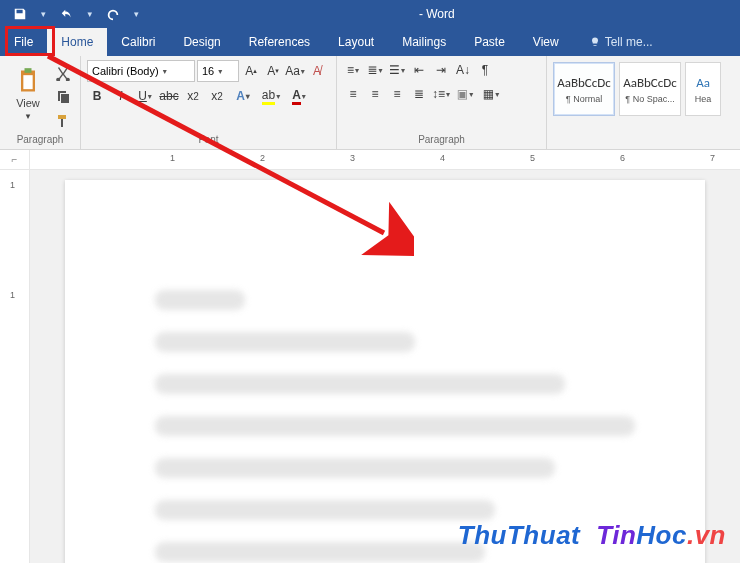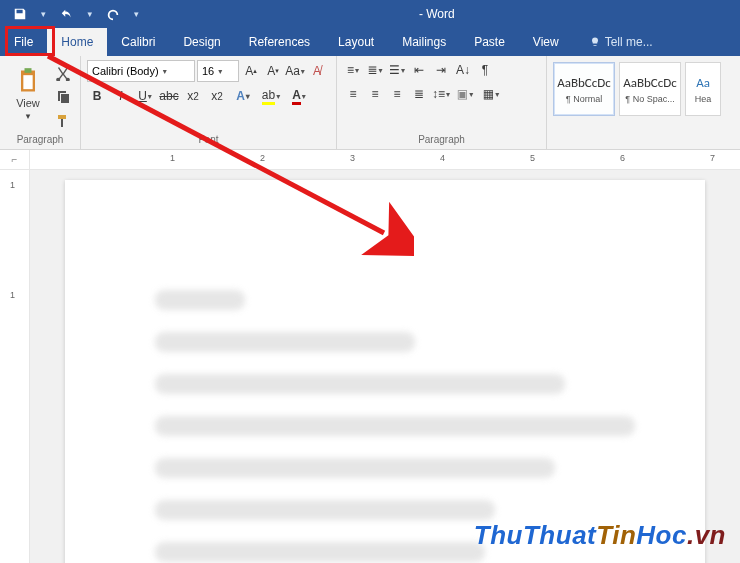--- a/index.html
+++ b/index.html
@@ -54,22 +54,22 @@
 .vruler { width: 30px; background: #fff; border-right:1px solid #e6e6e6; position: relative; font-size:9px; color:#666;}
 .vruler span { position:absolute; left:10px; }
 .page-area { flex:1; display:flex; justify-content:center; padding-top:10px; overflow:hidden;}
 .page { width: 640px; height: 800px; background: #fff; box-shadow: 0 1px 4px rgba(0,0,0,.18); padding: 110px 70px 0 90px; }
 .line { height: 20px; background: #e0e0e0; border-radius: 9px; margin-bottom: 22px; filter: blur(3px); opacity:.8; }
 .l1{width:90px;} .l2{width:260px;} .l3{width:410px;} .l4{width:480px;} .l5{width:400px;} .l6{width:340px;} .l7{width:330px;}
 
 .red-box { position: absolute; border: 3px solid #e41b1b; pointer-events: none; }
 .watermark { position:absolute; right:14px; bottom:12px; font-size:26px; font-weight: bold; font-style: italic; color: #1f67d2; letter-spacing:.5px; }
 .watermark .tt { color:#1f67d2; }
-.watermark .tin { color:#a16207; }
-.watermark .vn { color:#7f1d1d; }
+.watermark .tin { color:#6d28d9;margin-left:16px; }
+.watermark .vn { color:#ef4444; }
 
 svg.arrow { position:absolute; top:48px; left:34px; pointer-events:none; }
 .dd-tiny { font-size:8px; color:#555; margin-left:1px;}
 </style>
 </head>
 <body>
 
 <div class="titlebar">
   <div class="qat">
     <div class="qat-btn">

